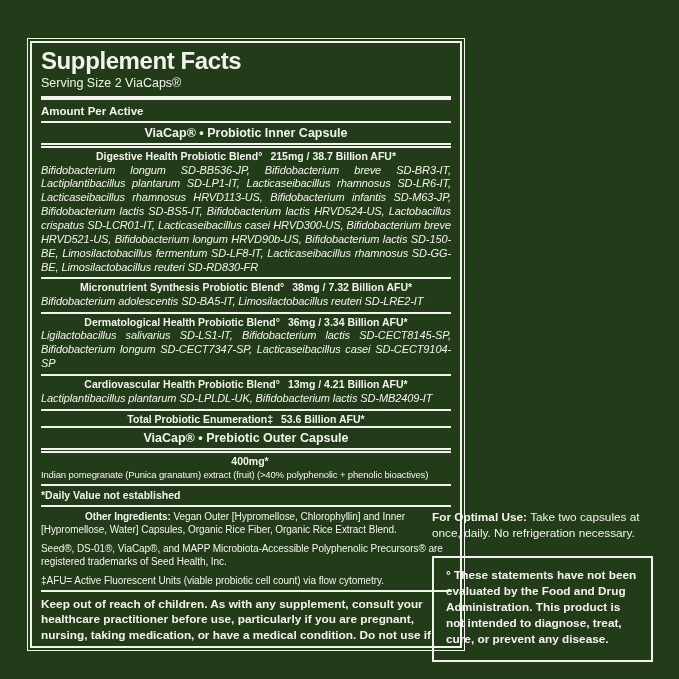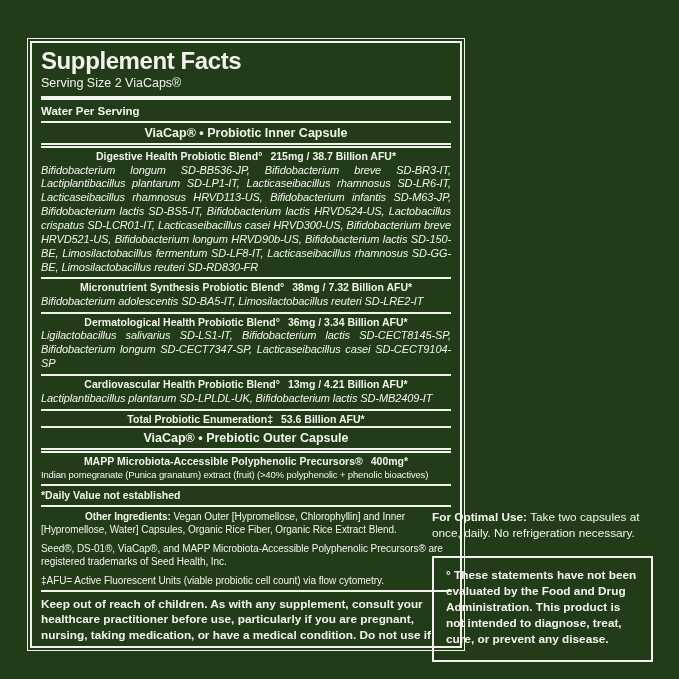--- a/index.html
+++ b/index.html
@@ -37,21 +37,21 @@
     padding:10px 12px 13px 12px;font-weight:bold;width:221px;
   }
 </style>
 </head>
 <body>
 
 <div class="panel">
   <div class="title">Supplement Facts</div>
   <div class="serving">Serving Size 2 ViaCaps®</div>
   <div class="bar"></div>
-  <div class="aps">Water Per Serving</div>
+  <div class="aps">Amount Per Active</div>
   <div class="sep"></div>
   <div class="sec-head">ViaCap® • Probiotic Inner Capsule</div>
   <div class="sep-double"></div>
 
   <div>
     <div class="row">
       <span>Digestive Health Probiotic Blend°</span>
       <span class="amt">215mg / 38.7 Billion AFU*</span>
     </div>
     <div class="strains">Bifidobacterium longum SD-BB536-JP, Bifidobacterium breve SD-BR3-IT, Lactiplantibacillus plantarum SD-LP1-IT, Lacticaseibacillus rhamnosus SD-LR6-IT, Lacticaseibacillus rhamnosus HRVD113-US, Bifidobacterium infantis SD-M63-JP, Bifidobacterium lactis SD-BS5-IT, Bifidobacterium lactis HRVD524-US, Lactobacillus crispatus SD-LCR01-IT, Lacticaseibacillus casei HRVD300-US, Bifidobacterium breve HRVD521-US, Bifidobacterium longum HRVD90b-US, Bifidobacterium lactis SD-150-BE, Limosilactobacillus fermentum SD-LF8-IT, Lacticaseibacillus rhamnosus SD-GG-BE, Limosilactobacillus reuteri SD-RD830-FR</div>
@@ -89,21 +89,20 @@
     <span>Total Probiotic Enumeration‡</span>
     <span class="amt">53.6 Billion AFU*</span>
   </div>
   <div class="sep"></div>
 
   <div class="sec-head">ViaCap® • Prebiotic Outer Capsule</div>
   <div class="sep-double"></div>
 
   <div>
     <div class="row">
-      <span>MAPP Microbiota-Accessible Polyphenolic Precursors®</span>
       <span class="amt">400mg*</span>
     </div>
     <div class="desc">Indian pomegranate (Punica granatum) extract (fruit) (&gt;40% polyphenolic + phenolic bioactives)</div>
   </div>
   <div class="sep"></div>
 
   <div class="dv">*Daily Value not established</div>
   <div class="sep"></div>
 
   <div class="para">

